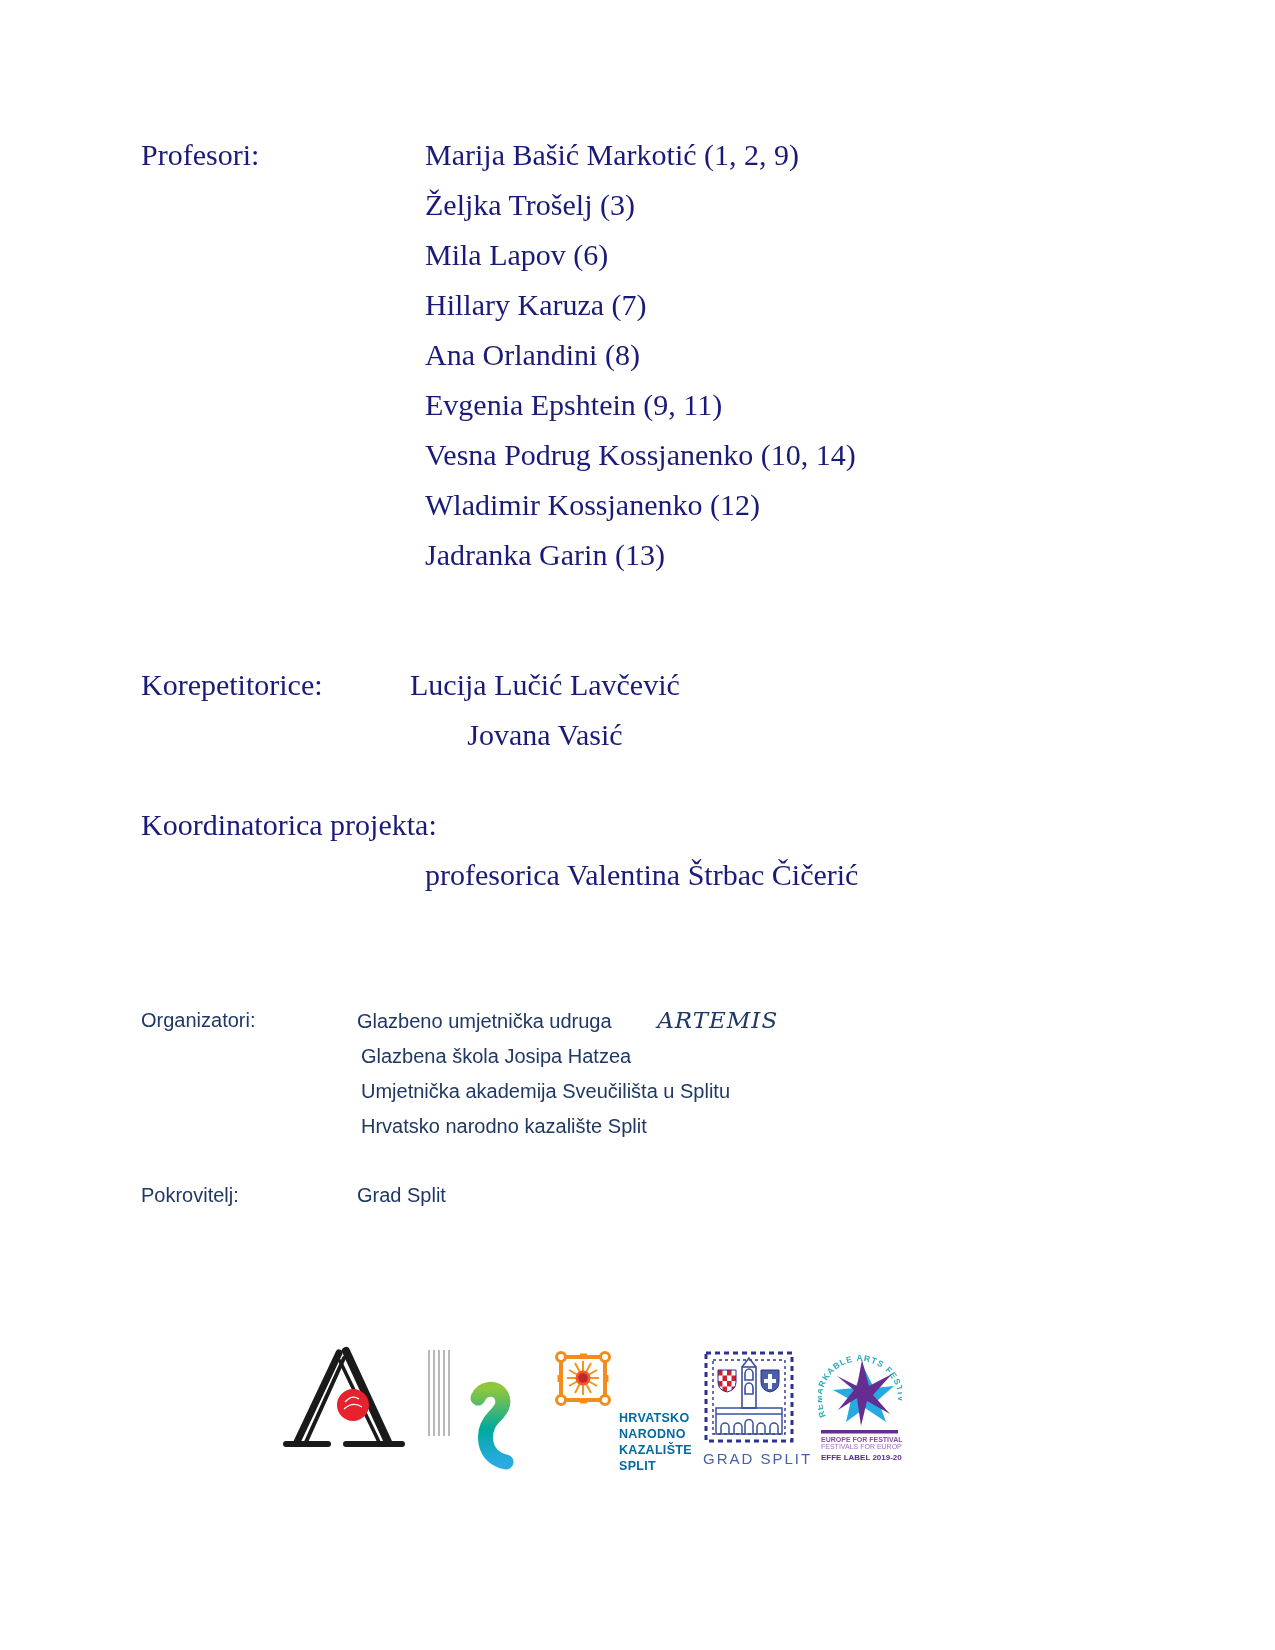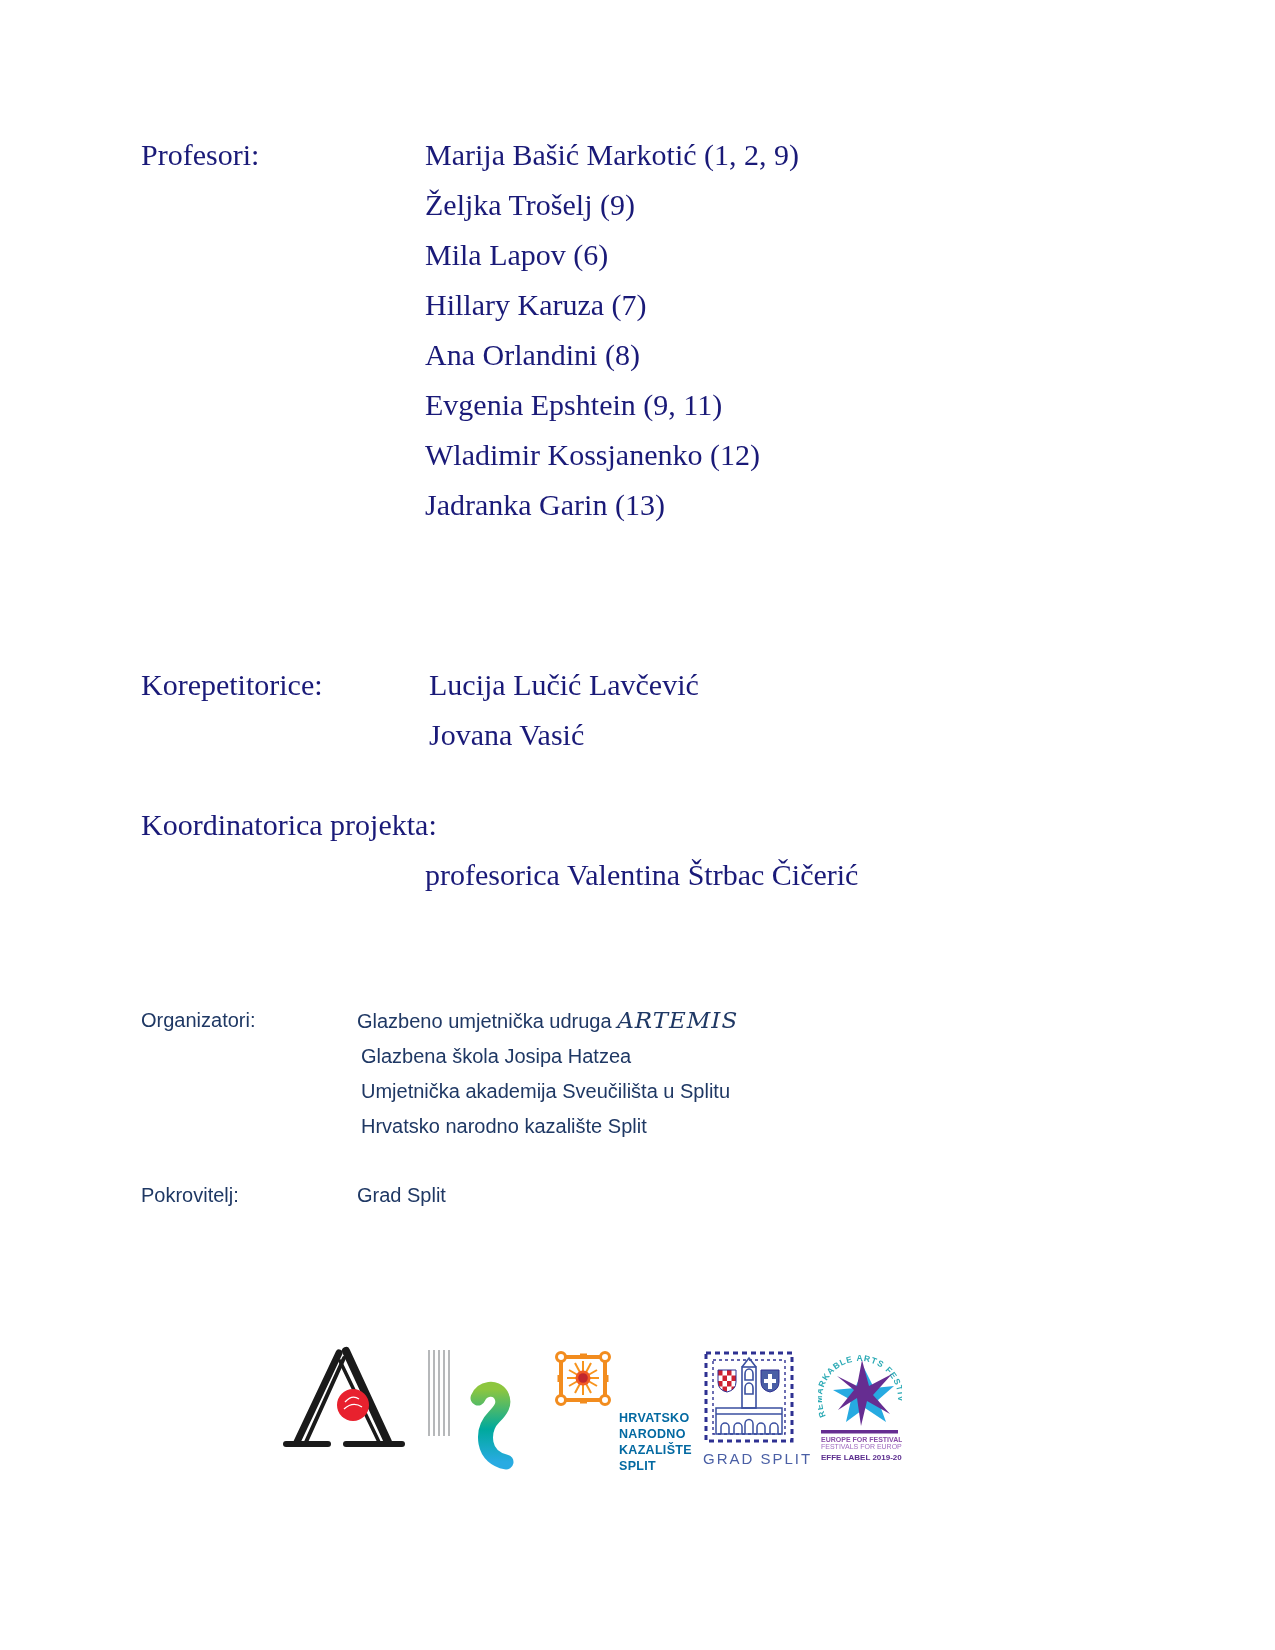--- a/index.html
+++ b/index.html
@@ -26,20 +26,21 @@
     font-size:20px;
     line-height:35px;
     white-space:nowrap;
   }
   .sans-indent{margin-left:4px;}
   .artemis-em{
     font-family:"DejaVu Serif","Liberation Serif",serif;
     font-style:italic;
     font-size:23px;
     letter-spacing:1px;
+    margin-left:40px;
   }
   
   .logo{position:absolute;}
   .hnk-text{
     position:absolute;
     left:66px; top:60px;
     font-family:"Liberation Sans","DejaVu Sans",sans-serif;
     font-weight:bold;
     color:#0369a1;
     font-size:12.5px;
@@ -60,31 +61,32 @@
   }
 </style>
 </head>
 <body>
 
 <div class="page">
 
   <div class="abs serif-label" style="left:141px;top:130px;">Profesori:</div>
   <div class="abs" style="left:425px;top:130px;">
     <div class="serif-name">Marija Bašić Markotić (1, 2, 9)</div>
-    <div class="serif-name">Željka Trošelj (9)</div>
+    <div class="serif-name">Željka Trošelj (3)</div>
     <div class="serif-name">Mila Lapov (6)</div>
     <div class="serif-name">Hillary Karuza (7)</div>
     <div class="serif-name">Ana Orlandini (8)</div>
     <div class="serif-name">Evgenia Epshtein (9, 11)</div>
+    <div class="serif-name">Vesna Podrug Kossjanenko (10, 14)</div>
     <div class="serif-name">Wladimir Kossjanenko (12)</div>
     <div class="serif-name">Jadranka Garin (13)</div>
   </div>
 
   <div class="abs serif-label" style="left:141px;top:660px;">Korepetitorice:</div>
-  <div class="abs" style="left:429px;top:660px;">
+  <div class="abs" style="left:410px;top:660px;text-align:center;">
     <div class="serif-name">Lucija Lučić Lavčević</div>
     <div class="serif-name">Jovana Vasić</div>
   </div>
 
   <div class="abs serif-name" style="left:425px;top:850px;">profesorica Valentina Štrbac Čičerić</div>
   <div class="abs serif-label" style="left:141px;top:800px;">Koordinatorica projekta:</div>
 
   <div class="abs sans" style="left:141px;top:1003px;">Organizatori:</div>
   <div class="abs" style="left:357px;top:1003px;">
     <div class="sans"><span>Glazbeno umjetnička udruga </span><span class="artemis-em">ARTEMIS</span></div>

